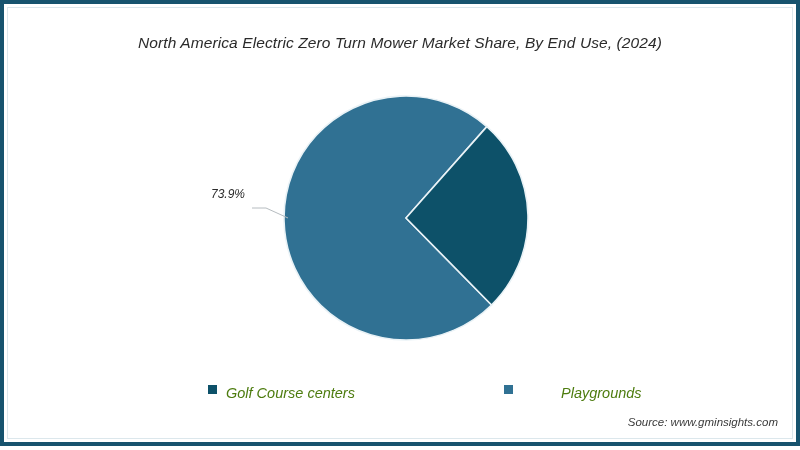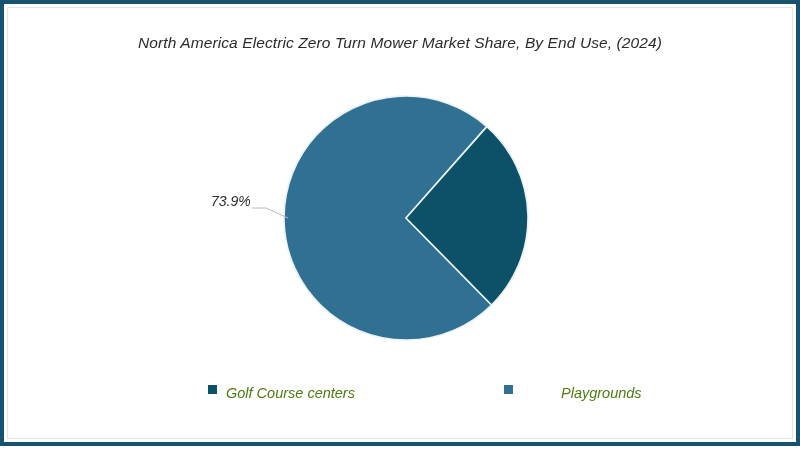--- a/index.html
+++ b/index.html
@@ -56,22 +56,22 @@
     overflow: visible;
   }
   .slice {
     stroke: #e9f2f6;
     stroke-width: 1.6;
     stroke-linejoin: round;
   }
   #label-739 {
     position: absolute;
     left: 207px;
-    top: 189px;
-    font-size: 14px;
+    top: 183px;
+    font-size: 12px;
     color: #2b2b2b;
     white-space: nowrap;
   }
   #leader-line {
     position: absolute;
     left: 248px;
     top: 202px;
     width: 36px;
     height: 14px;
     overflow: visible;
@@ -137,14 +137,15 @@
     <div class="legend-item first">
       <span class="legend-swatch" style="background:#0d5169"></span>
       <span>Golf Course centers</span>
     </div>
     <div class="legend-item second">
       <span class="legend-swatch" style="background:#307193"></span>
       <span>Playgrounds</span>
     </div>
   </div>
 
+  <div id="source-note">Source: www.gminsights.com</div>
 
 </div>
 
 </body></html>

